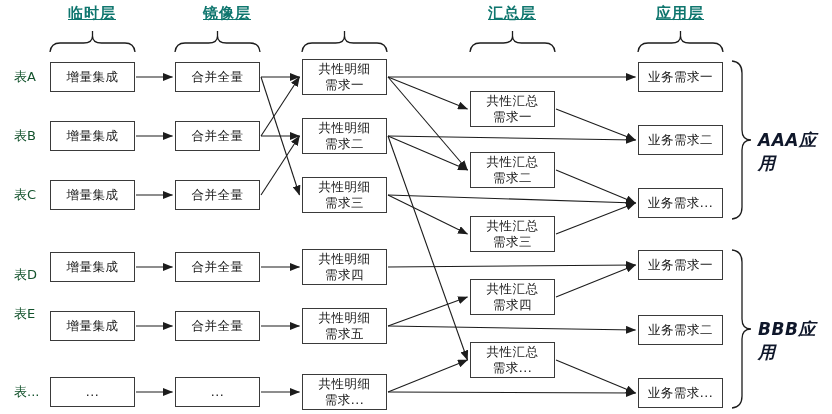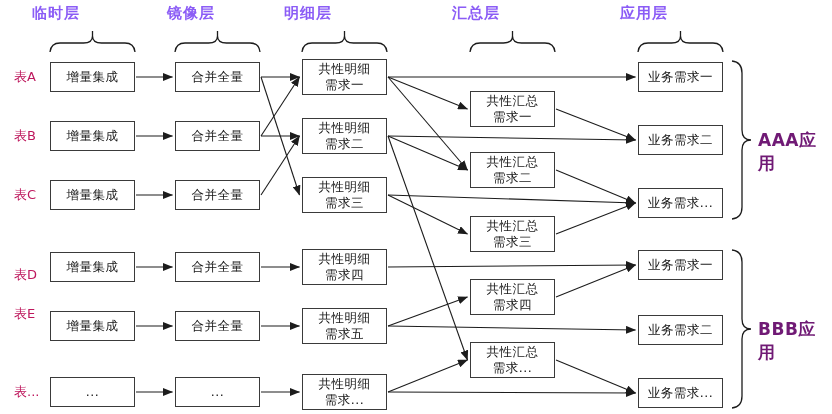--- a/index.html
+++ b/index.html
@@ -2,51 +2,50 @@
 <html><head>
 <meta charset="utf-8">
 <style>
   html,body{margin:0;padding:0;background:#fff;}
   .stage{
     position:relative;width:832px;height:414px;background:#ffffff;
     font-family:"DejaVu Sans","Liberation Sans",sans-serif;
     color:#1c1c1c;overflow:hidden;
   }
   .hdr{
-    position:absolute;width:120px;top:4px;
-    font-size:15px;font-weight:bold;color:#8b5cf6;letter-spacing:1px;
+    position:absolute;width:120px;top:4px;text-align:center;
+    font-size:15px;font-weight:bold;color:#0f766e;letter-spacing:1px;text-decoration:underline;
   }
   .rowlab{
     position:absolute;left:14px;width:40px;height:20px;
-    font-size:13px;color:#be185d;line-height:20px;
+    font-size:13px;color:#14532d;line-height:20px;
   }
   .node{
     position:absolute;background:#ffffff;border:1.5px solid #3a3a3a;
     display:flex;align-items:center;justify-content:center;text-align:center;
     font-size:12.5px;line-height:1.25;white-space:pre-line;color:#161616;
     box-sizing:border-box;letter-spacing:0.5px;
   }
   .grouplab{
     position:absolute;left:758px;width:74px;font-size:17px;font-weight:bold;
-    color:#701a75;letter-spacing:0.5px;
+    color:#0f172a;letter-spacing:0.5px;font-style:italic;
   }
   .watermark{
     position:absolute;left:634px;top:376px;font-size:20px;color:#b5b5b5;
     letter-spacing:1.5px;white-space:nowrap;font-weight:500;
   }
   svg.layer{position:absolute;left:0;top:0;pointer-events:none;}
 </style>
 </head>
 <body>
 
 <div class="stage">
 
   <div class="hdr" style="left:32px">临时层</div>
   <div class="hdr" style="left:167px">镜像层</div>
-  <div class="hdr" style="left:284px">明细层</div>
   <div class="hdr" style="left:452px">汇总层</div>
   <div class="hdr" style="left:620px">应用层</div>
 
   <div class="rowlab" style="top:67px">表A</div>
   <div class="rowlab" style="top:126px">表B</div>
   <div class="rowlab" style="top:185px">表C</div>
   <div class="rowlab" style="top:265px">表D</div>
   <div class="rowlab" style="top:304px">表E</div>
   <div class="rowlab" style="top:382px">表...</div>
 

